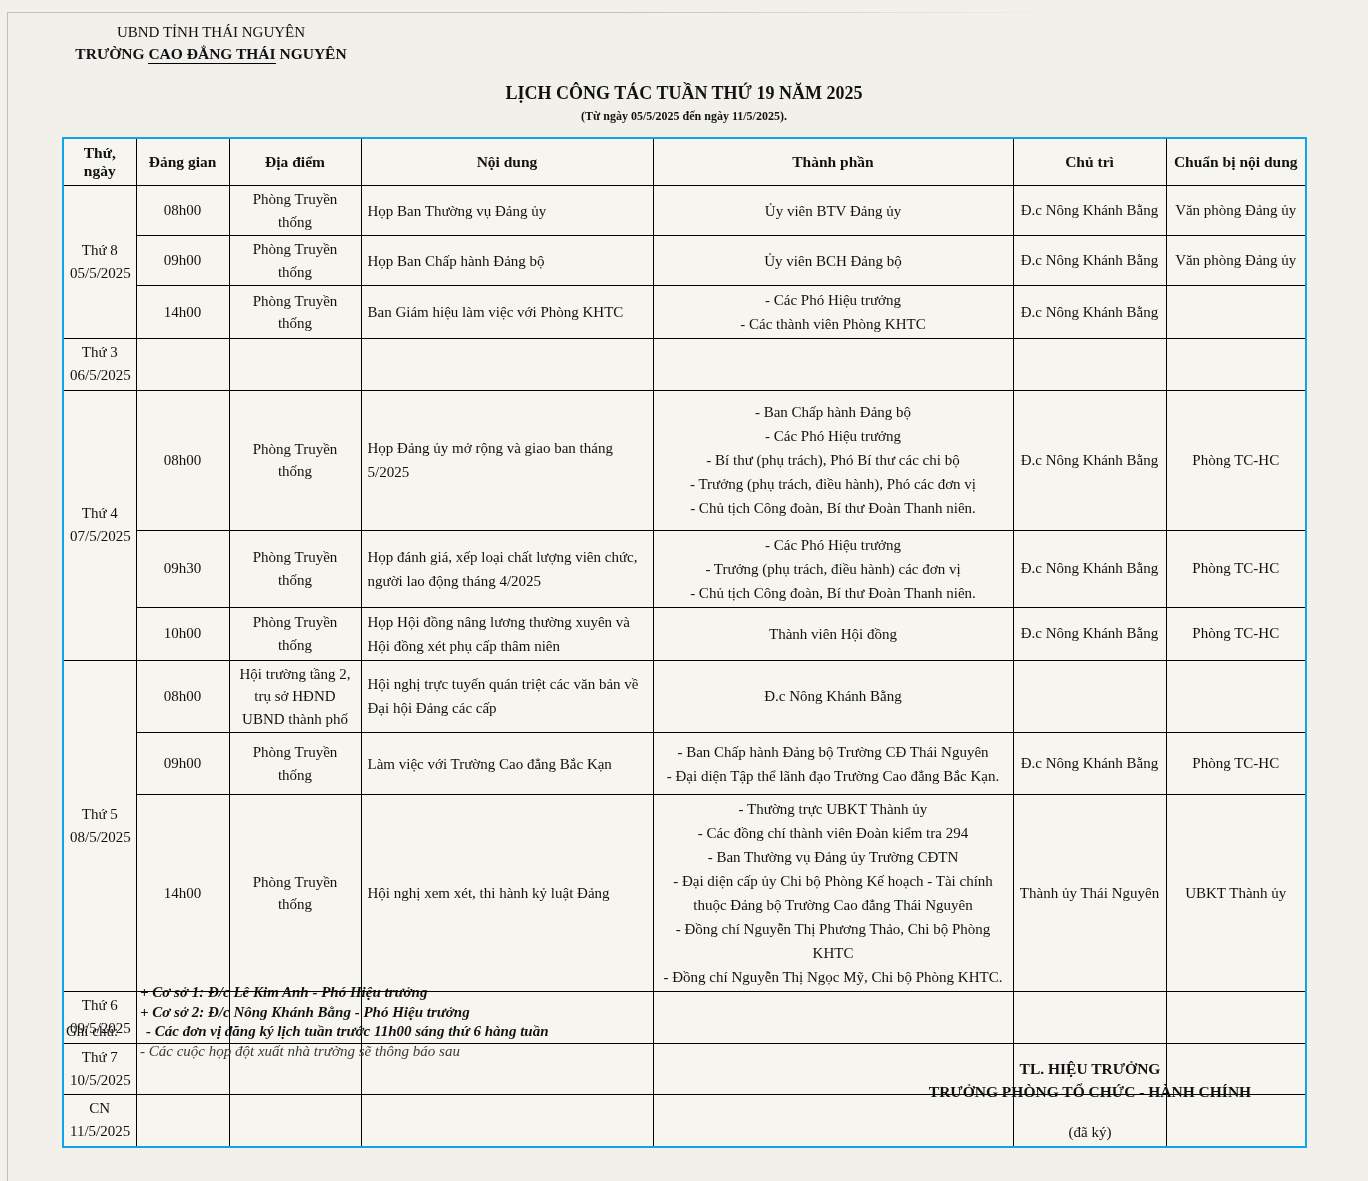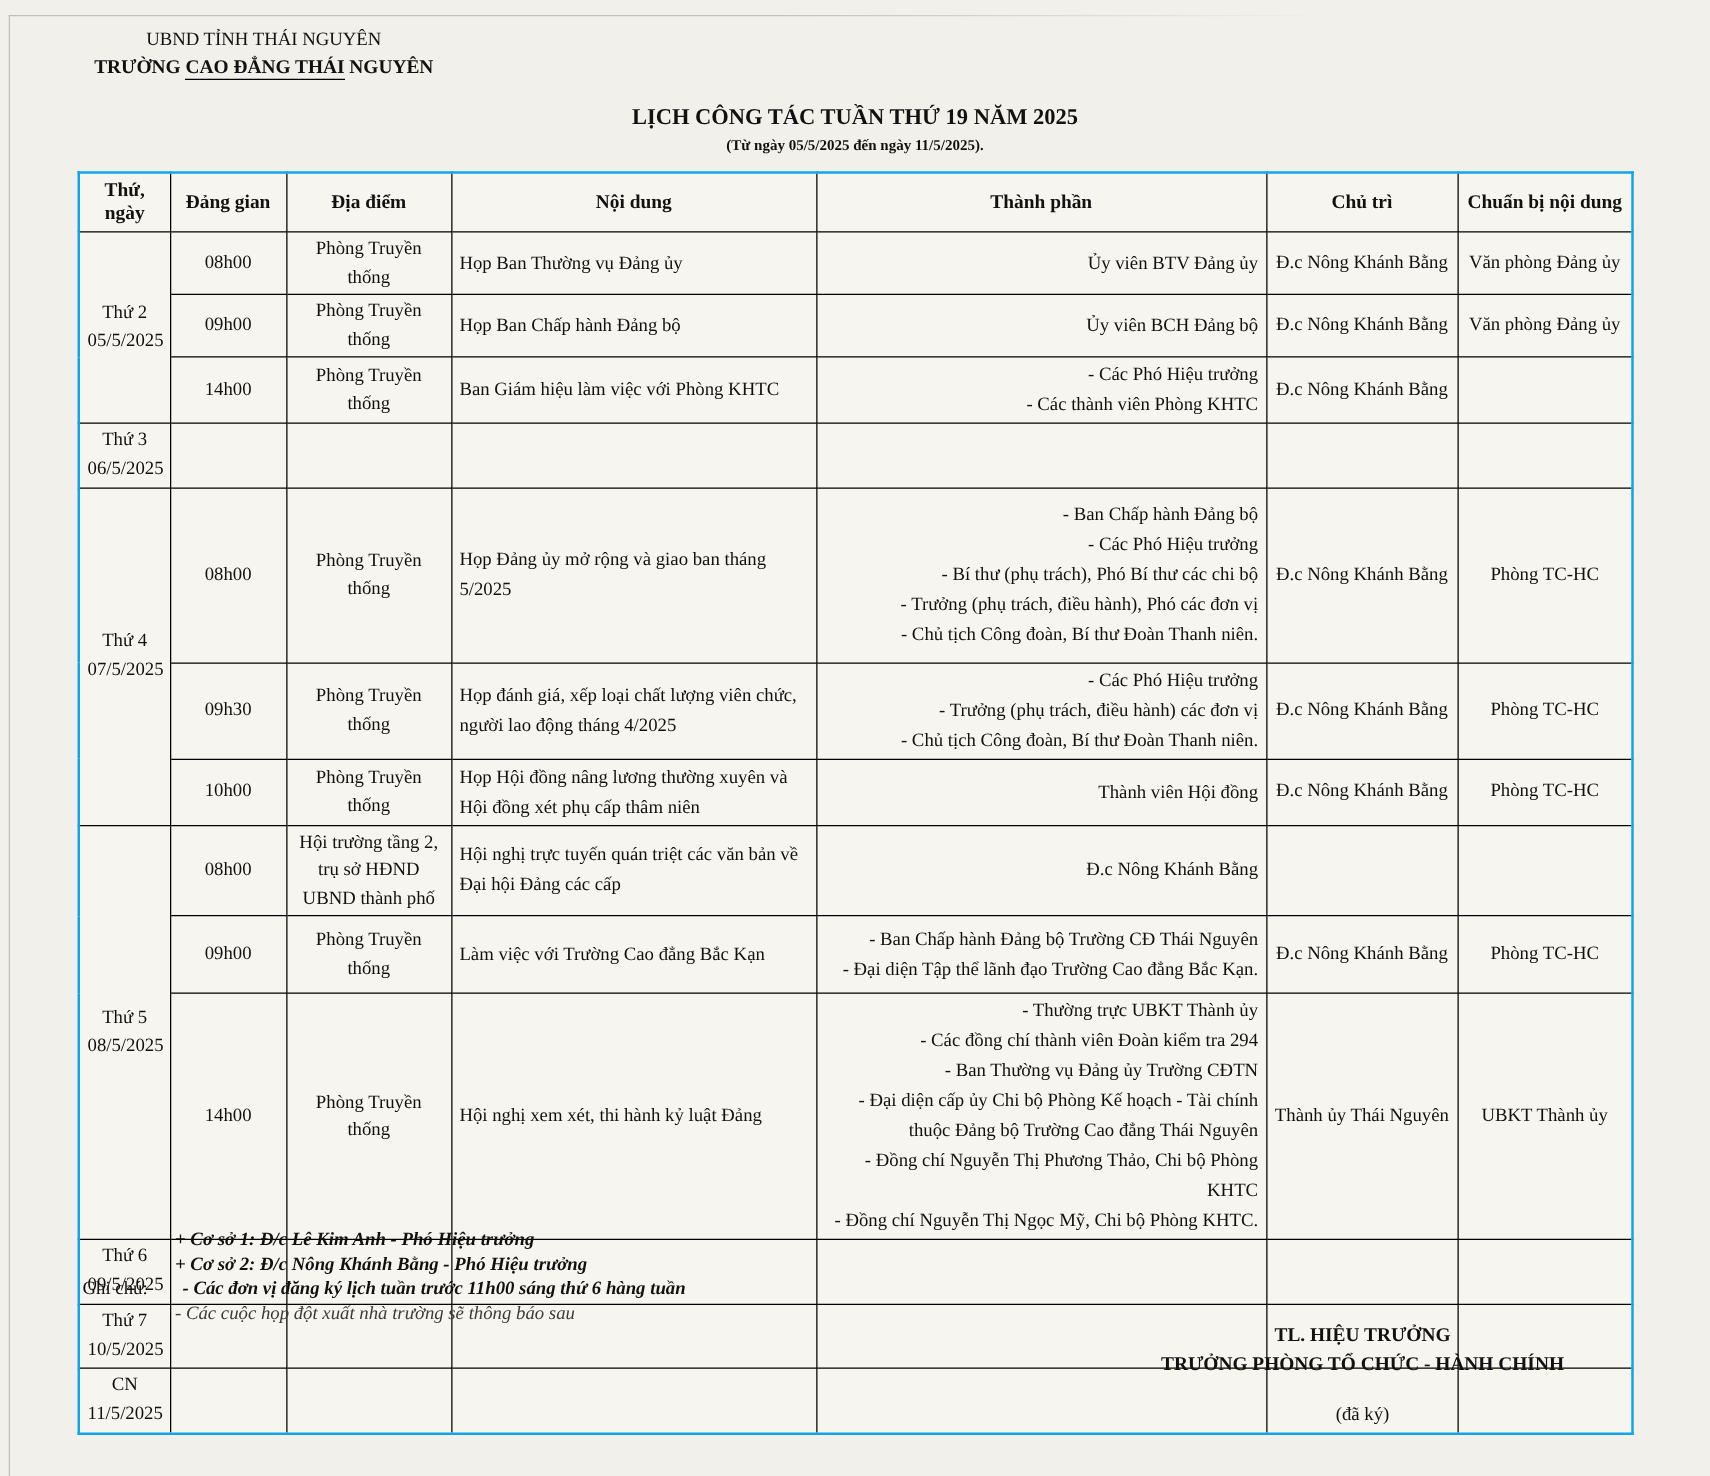--- a/index.html
+++ b/index.html
@@ -35,21 +35,21 @@
     font-size:15px;
     vertical-align:middle;
     padding:2px 6px;
     overflow:hidden;
   }
   .schedule th{font-weight:bold;text-align:center;font-size:15.5px;padding:5px 3px;}
   .c-day{text-align:center;line-height:1.55;}
   .c-time{text-align:center;}
   .c-place{text-align:center;line-height:1.5;}
   .c-content{text-align:left;font-size:14.8px;line-height:1.6;padding-left:6px;padding-right:4px;}
-  .c-part{text-align:right;font-size:14.8px;line-height:1.6;padding-left:6px;padding-right:4px;}
+  .c-part{text-align:center;font-size:14.8px;line-height:1.6;padding-left:6px;padding-right:4px;}
   .c-chair{text-align:center;}
   .c-prep{text-align:center;}
 
   .notes{position:absolute;left:66px;top:983px;font-size:15px;}
   .notes-label{position:absolute;left:0;top:0;font-weight:normal;margin-top:40px;}
   .notes-items{margin-left:74px;}
   .note-line{line-height:19.5px;white-space:nowrap;}
   .bold-italic{font-weight:bold;font-style:italic;}
   .italic{font-style:italic;color:#3a3a38;}
   .indent-sm{padding-left:6px;}
@@ -88,21 +88,21 @@
     <th>Đảng gian</th>
     <th>Địa điểm</th>
     <th>Nội dung</th>
     <th>Thành phần</th>
     <th>Chủ trì</th>
     <th>Chuẩn bị nội dung</th>
   </tr>
 
   <tr style="height:36px">
     <td class="c-day" rowspan="3">
-      <div>Thứ 2</div>
+      <div>Thứ 8</div>
       <div>05/5/2025</div>
     </td>
     <td class="c-time">08h00</td>
     <td class="c-place">Phòng Truyền thống</td>
     <td class="c-content">Họp Ban Thường vụ Đảng ủy</td>
     <td class="c-part">
       <div>Ủy viên BTV Đảng ủy</div>
     </td>
     <td class="c-chair">Đ.c Nông Khánh Bằng</td>
     <td class="c-prep">Văn phòng Đảng ủy</td>

